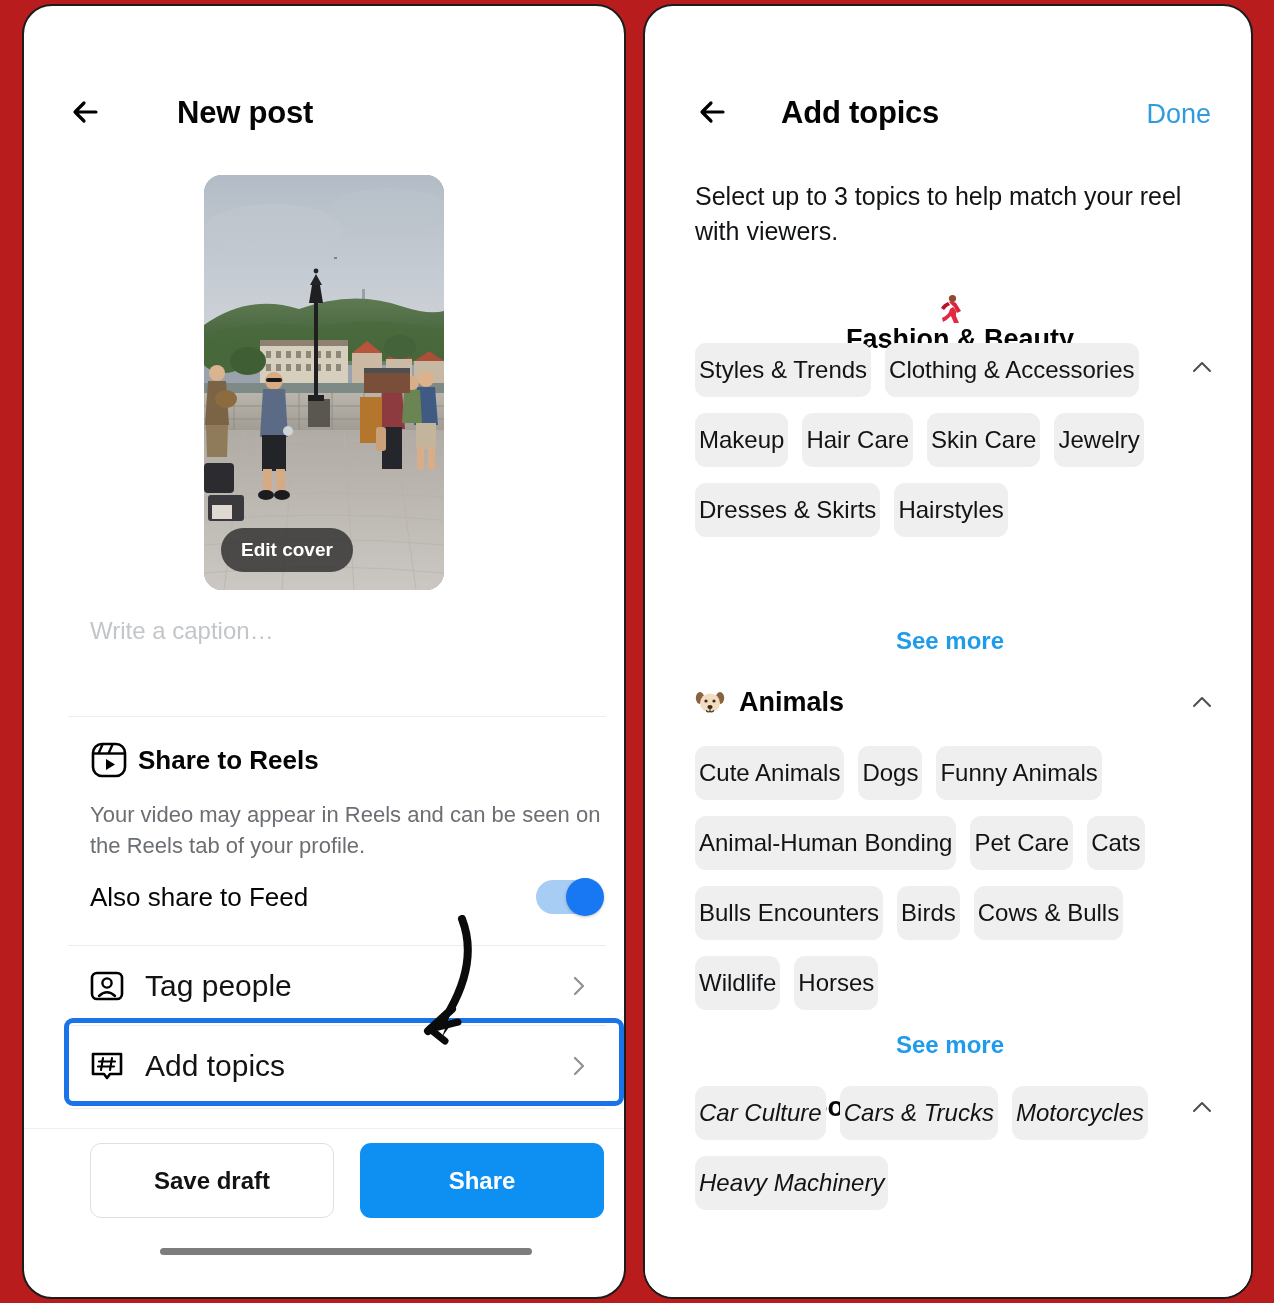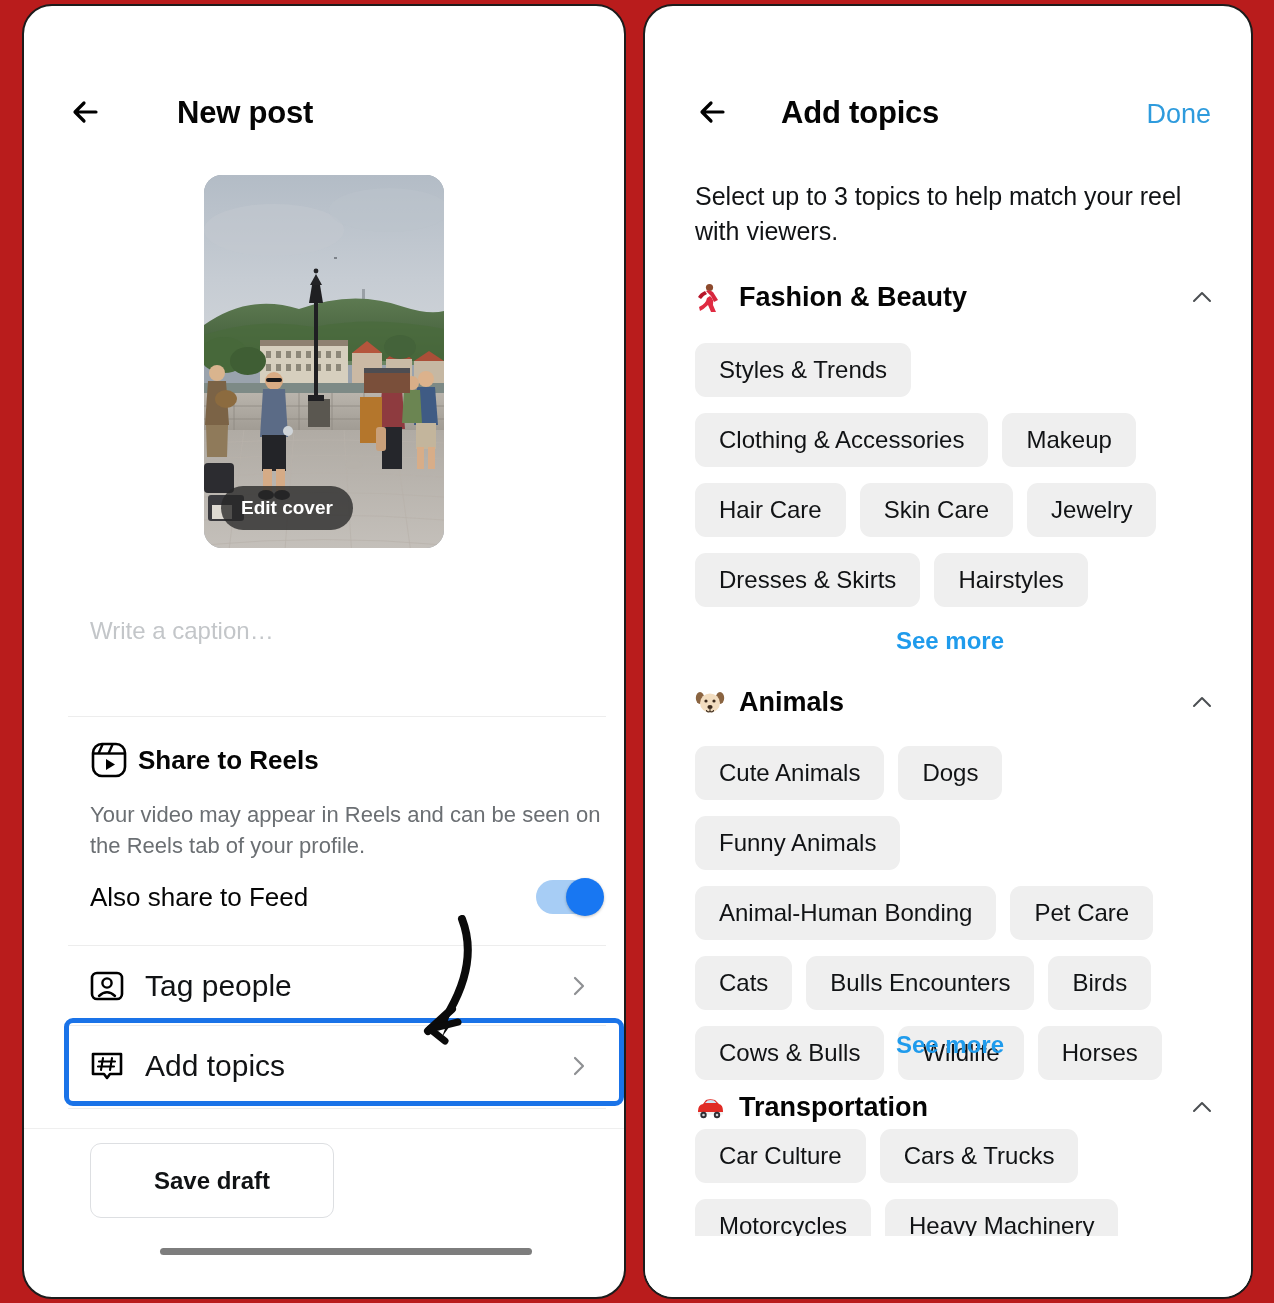--- a/index.html
+++ b/index.html
@@ -57,21 +57,21 @@
     font-size: 27px;
     font-weight: 400;
     color: #2e9bdd;
     white-space: nowrap;
   }
 
   
   .thumb-wrap {
     position: absolute;
     left: 180px; top: 169px;
-    width: 240px; height: 373px;
+    width: 240px; height: 415px;
     border-radius: 18px;
     overflow: hidden;
     background: #9aa3ad;
   }
   .thumb-wrap svg { display: block; width: 240px; height: 415px; }
   .edit-cover {
     position: absolute;
     left: 17px; bottom: 18px;
     background: rgba(40,40,40,0.78);
     color: #ffffff;
@@ -204,44 +204,44 @@
     left: 50px; top: 173px;
     width: 522px;
     font-size: 25px; line-height: 35px; color: #111315;
   }
 
   .cat-header {
     position: absolute;
     left: 50px; width: 520px;
     display: flex; align-items: center;
   }
-  #cat-hd-0 { top: 276px; }
+  #cat-hd-0 { top: 288px; flex-direction: column; }
   #cat-hd-1 { top: 681px; }
   #cat-hd-2 { top: 1086px; }
   .cat-emoji { font-size: 28px; line-height: 1; width: 34px; flex:0 0 auto; }
   .cat-emoji svg { display:block; }
   .cat-name {
     font-size: 27px; font-weight: 700; color: #050505;
     margin-left: 10px; white-space: nowrap;
   }
   .cat-caret { margin-left: auto; width: 26px; height: 26px; }
   .cat-caret svg { display:block; width:26px; height:26px; }
 
   .chips {
     position: absolute;
     left: 50px; width: 520px;
     display: flex; flex-wrap: wrap; gap: 16px 14px;
   }
   #chips-0 { top: 337px; }
   #chips-1 { top: 740px; }
-  #chips-2 { top: 1123px; }
+  #chips-2 { top: 1080px; font-style: italic; }
   .chip {
     background: #efefef;
     border-radius: 11px;
-    padding: 14px 24px;
+    padding: 14px 4px;
     font-size: 24px;
     color: #111315;
     white-space: nowrap;
     line-height: 26px;
   }
 
   .see-more {
     position: absolute;
     left: 0; width: 610px;
     text-align: center;
@@ -491,20 +491,21 @@
       </span>
     </div>
 
     <div class="divider" id="div-4"></div>
     <div class="divider" id="div-5"></div>
 
     <div class="highlight-box"></div>
 
     <div class="btn-row">
       <div class="btn btn-secondary">Save draft</div>
+      <div class="btn btn-primary">Share</div>
     </div>
 
     <div class="home-indicator" id="home-left"></div>
   </div>
 
   <div class="panel" id="panel-right">
     <div class="rp">
 
       <div class="hdr">
         <div class="back-arrow" id="right-back">

